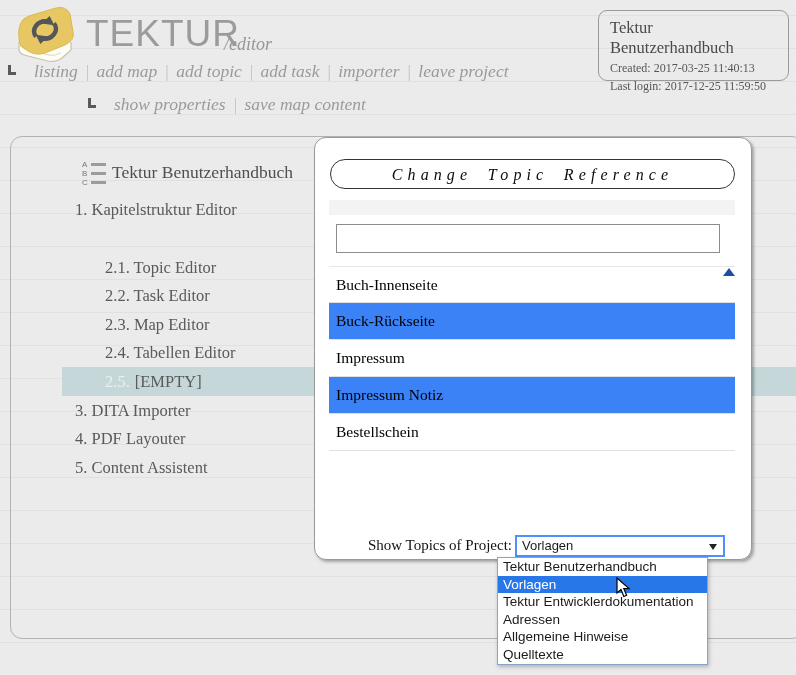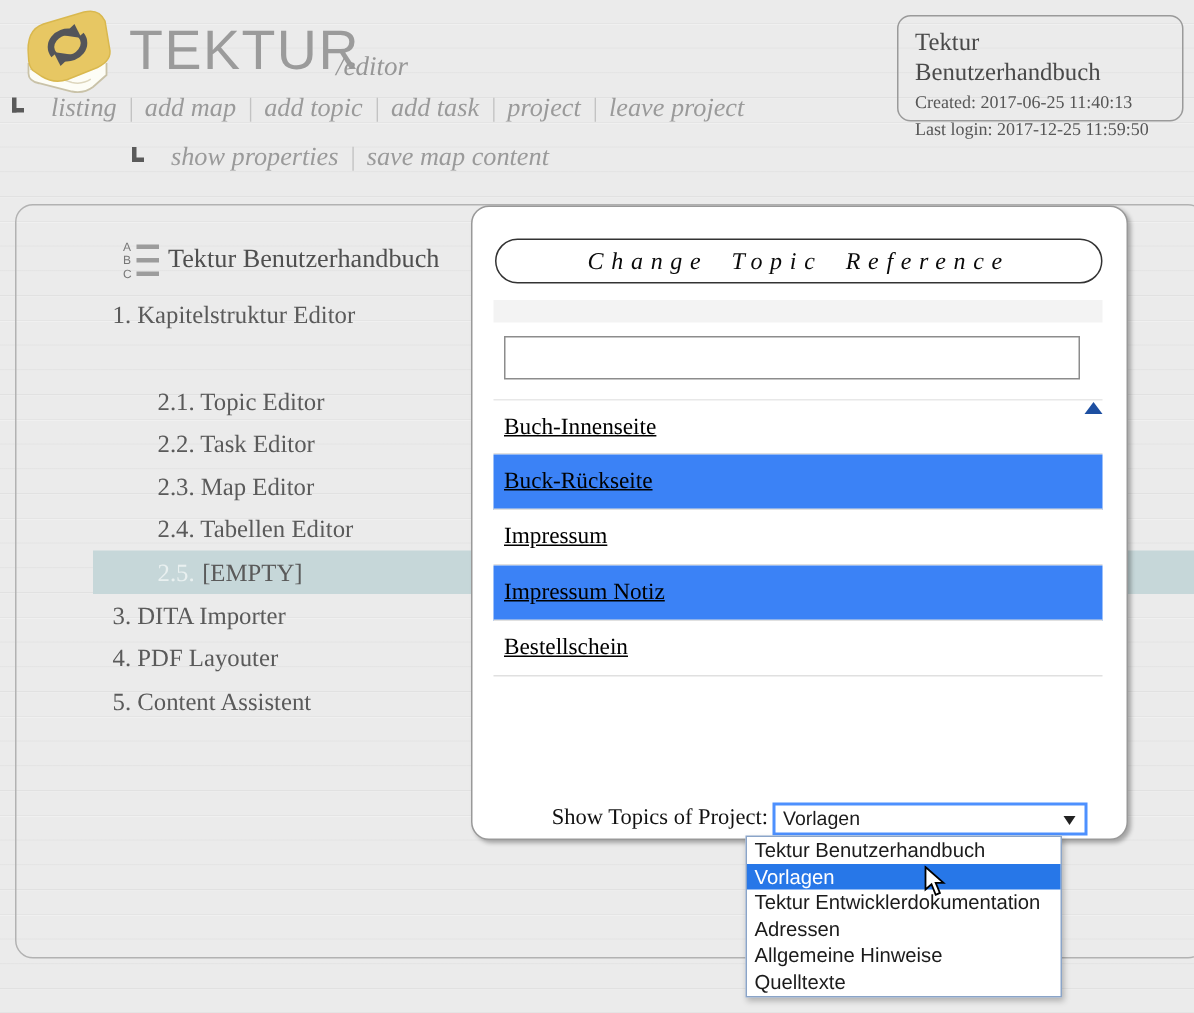--- a/index.html
+++ b/index.html
@@ -55,21 +55,21 @@
   .modal-strip { position:absolute; left:14px; top:62px; right:16px; height:15px;
                  background:#f3f3f3; }
   .modal-input { position:absolute; left:21px; top:86px; width:384px; height:29px;
                  border:1px solid #8c8c8c; background:#fff; font-size:15px;
                  padding:0 6px; font-family:"Liberation Serif",serif; }
   .topic-list { position:absolute; left:14px; top:128px; right:16px; }
   .topic-row { height:37px; display:flex; align-items:center;
                border-bottom:1px solid #e0e0e0; padding-left:7px; }
   .topic-row.first { border-top:1px solid #e8e8e8; }
   .topic-row.alt { background:#3b82f6; }
-  .topic-link { font-size:15.5px; color:#000; text-decoration:underline; cursor:pointer; }
+  .topic-link { font-size:15.5px; color:#000; cursor:pointer; }
   .scroll-up-icon { position:absolute; right:16px; top:130px; width:0; height:0;
                     border-left:6px solid transparent; border-right:6px solid transparent;
                     border-bottom:8px solid #1d4fa1; cursor:pointer; }
   .footer-label { position:absolute; left:0; top:399px; width:197px; text-align:right;
                   font-size:15px; color:#111; }
   .fake-select { position:absolute; left:200px; top:397px; width:210px; height:22px;
                  border:2px solid #4d90fe; background:#fff; cursor:pointer;
                  font-family:"Liberation Sans",sans-serif; font-size:13px;
                  line-height:18px; padding-left:5px; color:#1b1b1b; }
   .select-caret-icon { position:absolute; right:6px; top:7px; width:0; height:0;
@@ -99,35 +99,35 @@
       <polygon points="40,13 43,23 31,19" fill="#53555a"></polygon>
       <path d="M43 21 a11 9.5 0 0 1 -14 13" fill="none" stroke="#53555a" stroke-width="4.5"></path>
       <polygon points="26,39 23,29 35,33" fill="#53555a"></polygon>
     </g>
   </svg>
   <div class="brand">TEKTUR</div>
   <div class="brand-suffix">/editor</div>
 
   <div class="info-box">
     <div class="info-title">Tektur Benutzerhandbuch</div>
-    <div class="info-line">Created: 2017-06-25 11:40:13</div>
+    <div class="info-line">Created: 2017-03-25 11:40:13</div>
     <div class="info-line">Last login: 2017-12-25 11:59:50</div>
   </div>
 
   <div class="menu menu-1">
     <span class="corner-icon"></span>
     <span class="menu-item">listing</span>
     <span class="menu-sep">|</span>
     <span class="menu-item">add map</span>
     <span class="menu-sep">|</span>
     <span class="menu-item">add topic</span>
     <span class="menu-sep">|</span>
     <span class="menu-item">add task</span>
     <span class="menu-sep">|</span>
-    <span class="menu-item">project</span>
+    <span class="menu-item">importer</span>
     <span class="menu-sep">|</span>
     <span class="menu-item">leave project</span>
   </div>
 
   <div class="menu menu-2">
     <span class="corner-icon"></span>
     <span class="menu-item">show properties</span>
     <span class="menu-sep">|</span>
     <span class="menu-item">save map content</span>
   </div>

